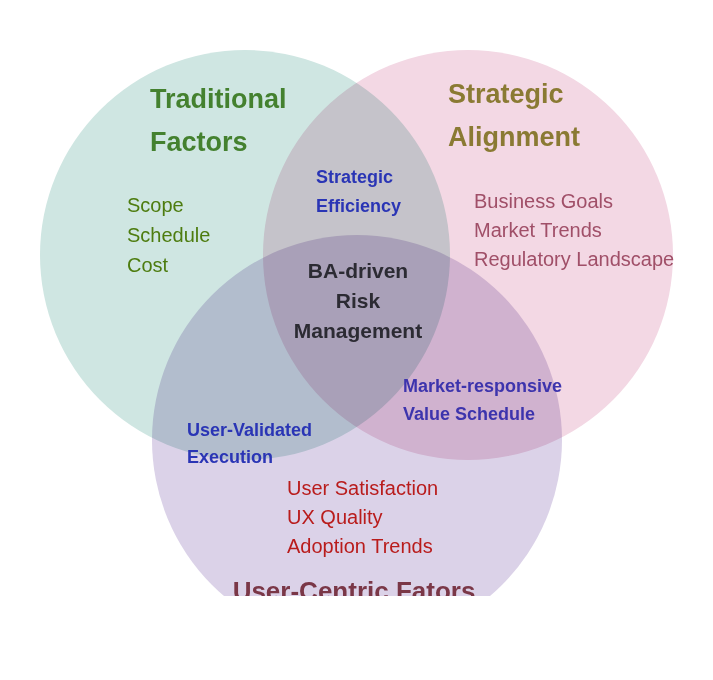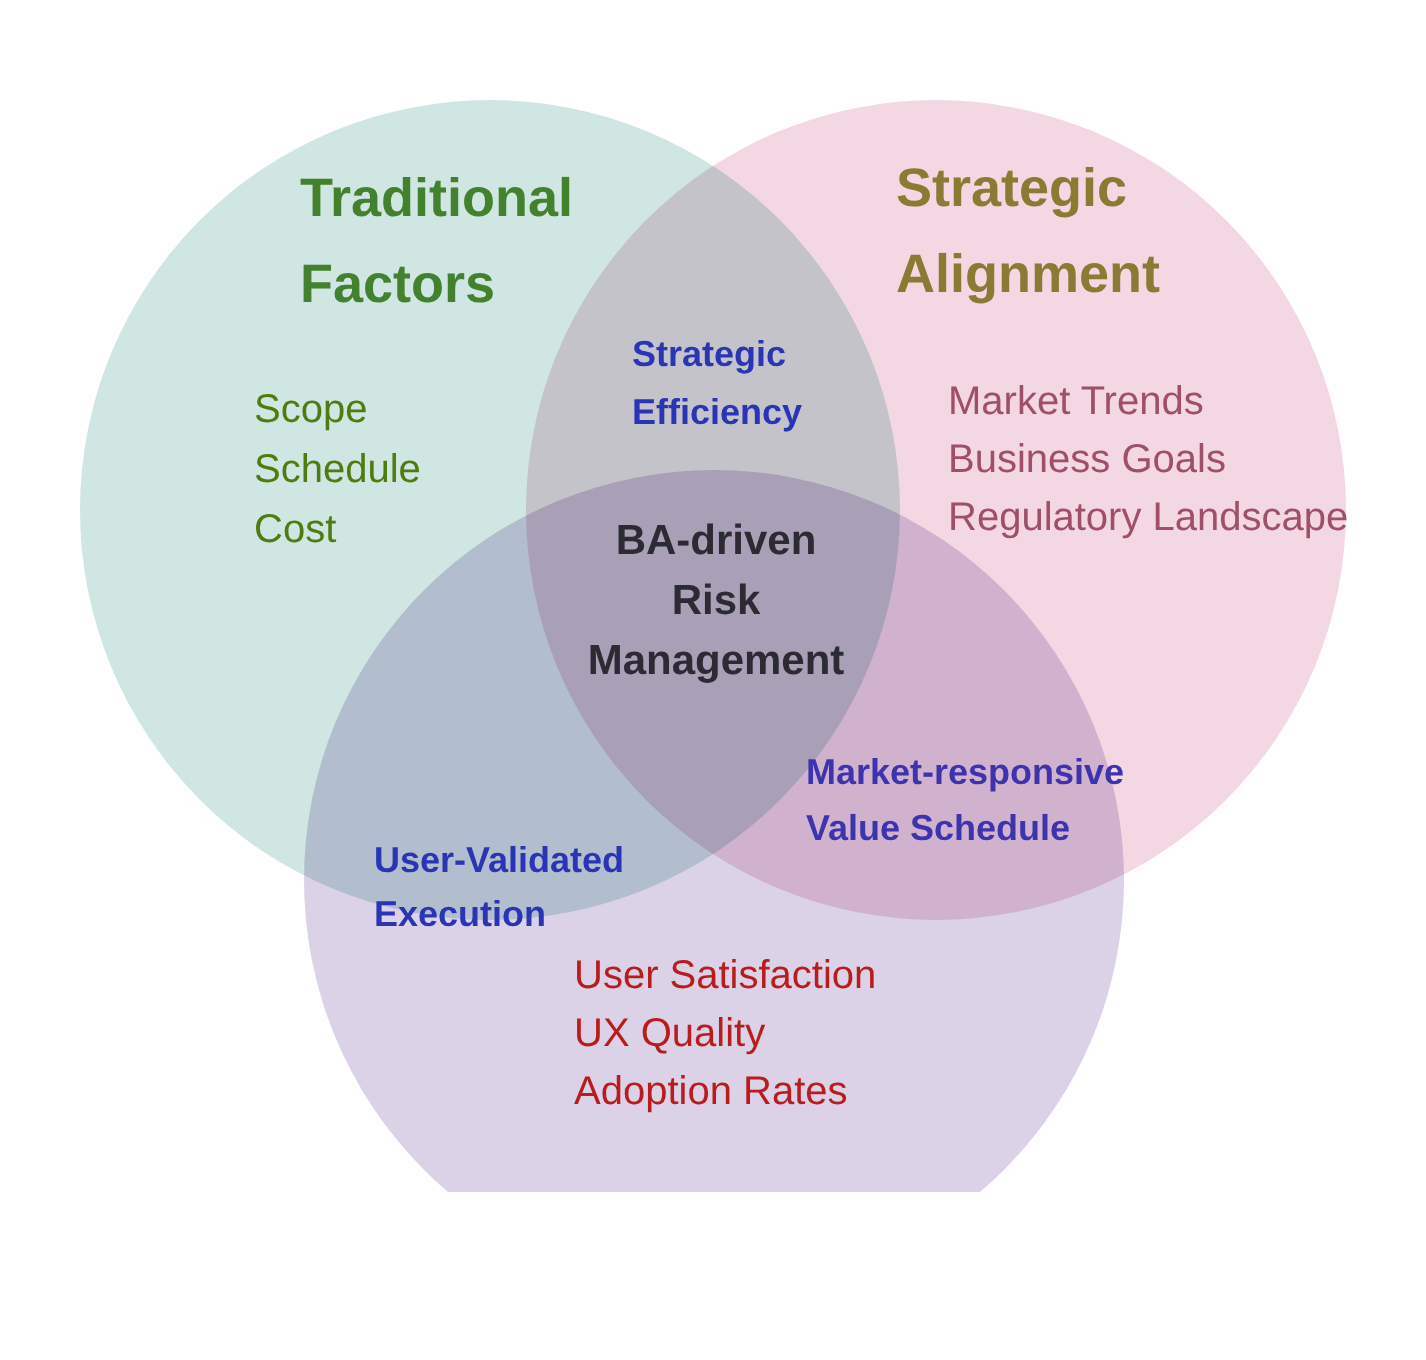--- a/index.html
+++ b/index.html
@@ -89,22 +89,22 @@
     <div>Scope</div>
     <div>Schedule</div>
     <div>Cost</div>
   </div>
 
   <div class="label title-strategic" style="color: rgb(138, 122, 51);">
     <div>Strategic</div>
     <div>Alignment</div>
   </div>
   <div class="label items-strategic" style="color: rgb(160, 79, 104);">
+    <div>Business Goals</div>
     <div>Market Trends</div>
-    <div>Business Goals</div>
     <div>Regulatory Landscape</div>
   </div>
 
   <div class="label overlap-top" style="color: rgb(42, 53, 181);">
     <div>Strategic</div>
     <div>Efficiency</div>
   </div>
 
   <div class="label overlap-center" style="color: rgb(44, 43, 51);">
     <div>BA-driven</div>
@@ -118,16 +118,17 @@
   </div>
 
   <div class="label overlap-right" style="color: rgb(61, 52, 173);">
     <div>Market-responsive</div>
     <div>Value Schedule</div>
   </div>
 
   <div class="label items-user" style="color: #b91c1c;">
     <div>User Satisfaction</div>
     <div>UX Quality</div>
-    <div>Adoption Rates</div>
+    <div>Adoption Trends</div>
   </div>
+  <div class="label title-user" style="color: rgb(122, 55, 71);">User-Centric Fators</div>
 
 </div>
 
 </body></html>

